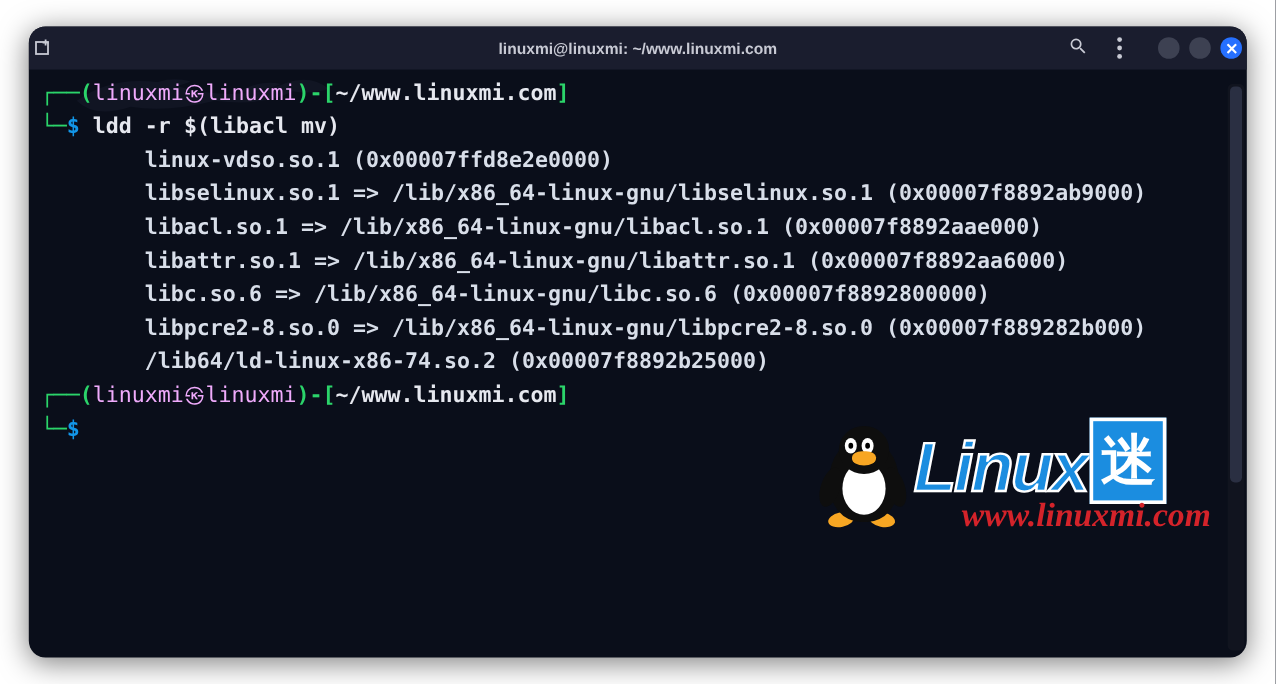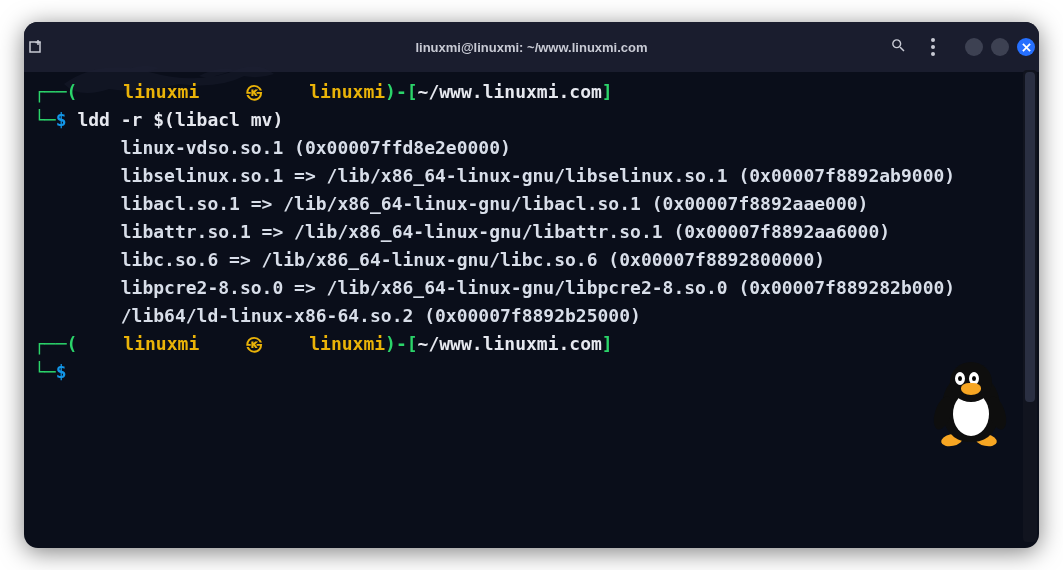--- a/index.html
+++ b/index.html
@@ -17,21 +17,21 @@
     height: 526px;
     background: #0a0e1a;
     border-radius: 14px;
     box-shadow: 0 4px 24px rgba(0,0,0,0.5);
     overflow: hidden;
     display: flex;
     flex-direction: column;
     position: relative;
   }
   .titlebar {
-    height: 50px;
+    height: 36px;
     background: #1a1d2e;
     display: flex;
     align-items: center;
     padding: 0 4px;
     gap: 12px;
     position: relative;
   }
   .titlebar-icon {
     width: 16px;
     height: 16px;
@@ -81,21 +81,21 @@
     font-size: 18px;
     line-height: 28px;
     color: #d8dee9;
     white-space: pre-wrap;
     word-break: break-all;
     font-weight: 600;
     position: relative;
     z-index: 2;
   }
   .c-green { color: #2bd46a; }
-  .c-cyan  { color: #eab308; font-weight: 700; margin-left: 46px;}
+  .c-cyan  { color: #f0abfc; font-weight: 400;}
   .c-white { color: #e6e8ef; }
   .c-prompt { color: #1296e8; }
   .scrollbar {
     position: absolute;
     right: 2px;
     top: 48px;
     bottom: 6px;
     width: 14px;
     background: #11141f;
     border-radius: 4px;
@@ -213,39 +213,45 @@
 
   <div class="terminal">
 <div class="term-text"><span class="c-green">┌──</span><span class="c-green">(</span><span class="c-cyan">linuxmi</span><span class="c-cyan">㉿</span><span class="c-cyan">linuxmi</span><span class="c-green">)</span><span class="c-green">-[</span><span class="c-white">~/www.linuxmi.com</span><span class="c-green">]</span>
 <span class="c-green">└─</span><span class="c-prompt">$</span> <span class="c-white">ldd -r $(libacl mv)</span>
 <span>        linux-vdso.so.1 (0x00007ffd8e2e0000)</span>
 <span>        libselinux.so.1 =&gt; /lib/x86_64-linux-gnu/libselinux.so.1 (0x00007f8892ab9000)</span>
 <span>        libacl.so.1 =&gt; /lib/x86_64-linux-gnu/libacl.so.1 (0x00007f8892aae000)</span>
 <span>        libattr.so.1 =&gt; /lib/x86_64-linux-gnu/libattr.so.1 (0x00007f8892aa6000)</span>
 <span>        libc.so.6 =&gt; /lib/x86_64-linux-gnu/libc.so.6 (0x00007f8892800000)</span>
 <span>        libpcre2-8.so.0 =&gt; /lib/x86_64-linux-gnu/libpcre2-8.so.0 (0x00007f889282b000)</span>
-<span>        /lib64/ld-linux-x86-64.so.2 (0x00007f8892b25000)</span>
+<span>        /lib64/ld-linux-x86-74.so.2 (0x00007f8892b25000)</span>
 <span class="c-green">┌──</span><span class="c-green">(</span><span class="c-cyan">linuxmi</span><span class="c-cyan">㉿</span><span class="c-cyan">linuxmi</span><span class="c-green">)</span><span class="c-green">-[</span><span class="c-white">~/www.linuxmi.com</span><span class="c-green">]</span>
 <span class="c-green">└─</span><span class="c-prompt">$</span> </div>
 
     <div class="watermark">
       <div class="tux">
         <div class="foot l"></div>
           <div class="foot r"></div>
         <div class="body"></div>
           <div class="wing l"></div>
           <div class="wing r"></div>
         <div class="belly"></div>
           <div class="head"></div>
         <div class="eye l"></div>
           <div class="eye r"></div>
         <div class="pupil l"></div>
           <div class="pupil r"></div>
         <div class="beak"></div>
       </div>
+      <div class="wm-text">
+        <div>
+          <span class="wm-linux">Linux</span><span class="wm-mi">迷</span>
+        </div>
+        <div class="wm-url">www.linuxmi.com</div>
+      </div>
     </div>
   </div>
 
   <div class="scrollbar">
     <div class="scrollbar-thumb"></div>
   </div>
 
 </div>
 
 </body></html>

